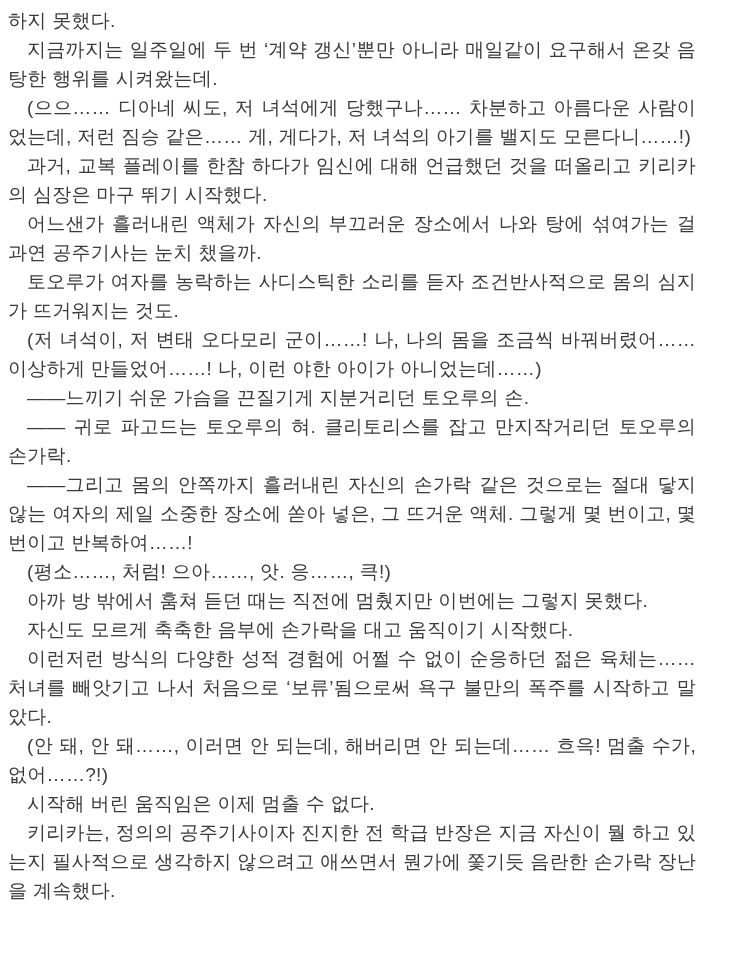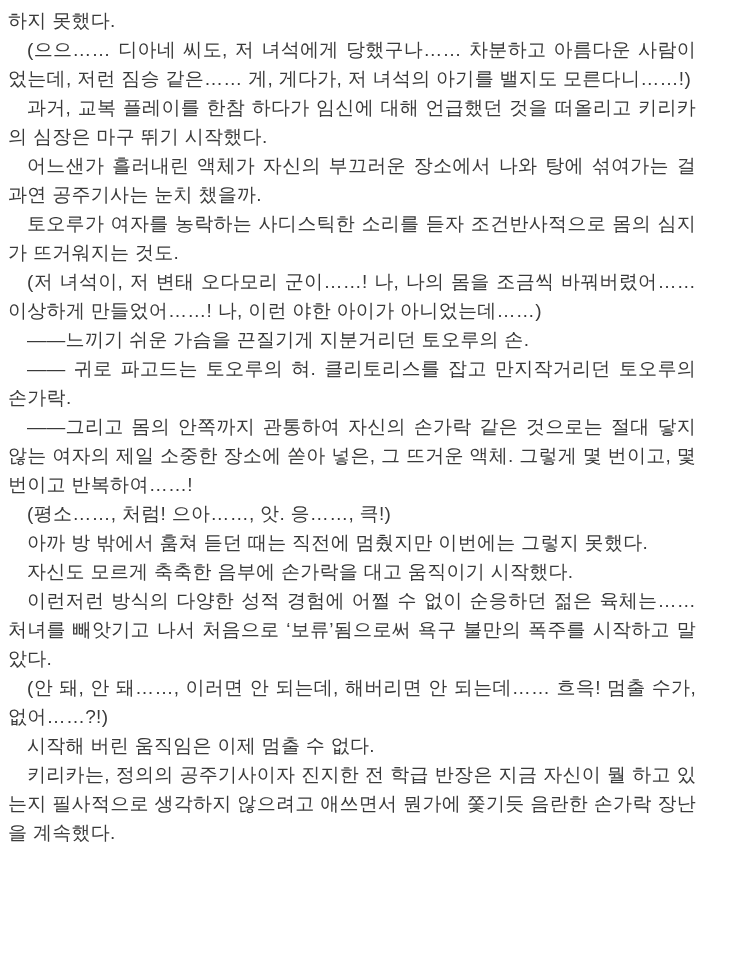--- a/index.html
+++ b/index.html
@@ -35,28 +35,29 @@
   .novel-text p.noindent {
     text-indent: 0;
   }
 </style>
 </head>
 <body>
 
 <div class="page">
   <div class="novel-text">
     <p class="noindent">하지 못했다.</p>
+    <p>지금까지는 일주일에 두 번 ‘계약 갱신’뿐만 아니라 매일같이 요구해서 온갖 음탕한 행위를 시켜왔는데.</p>
     <p>(으으…… 디아네 씨도, 저 녀석에게 당했구나…… 차분하고 아름다운 사람이었는데, 저런 짐승 같은…… 게, 게다가, 저 녀석의 아기를 밸지도 모른다니……!)</p>
     <p>과거, 교복 플레이를 한참 하다가 임신에 대해 언급했던 것을 떠올리고 키리카의 심장은 마구 뛰기 시작했다.</p>
     <p>어느샌가 흘러내린 액체가 자신의 부끄러운 장소에서 나와 탕에 섞여가는 걸 과연 공주기사는 눈치 챘을까.</p>
     <p>토오루가 여자를 농락하는 사디스틱한 소리를 듣자 조건반사적으로 몸의 심지가 뜨거워지는 것도.</p>
     <p>(저 녀석이, 저 변태 오다모리 군이……! 나, 나의 몸을 조금씩 바꿔버렸어…… 이상하게 만들었어……! 나, 이런 야한 아이가 아니었는데……)</p>
     <p>——느끼기 쉬운 가슴을 끈질기게 지분거리던 토오루의 손.</p>
     <p>—— 귀로 파고드는 토오루의 혀. 클리토리스를 잡고 만지작거리던 토오루의 손가락.</p>
-    <p>——그리고 몸의 안쪽까지 관통하여 자신의 손가락 같은 것으로는 절대 닿지 않는 여자의 제일 소중한 장소에 쏟아 넣은, 그 뜨거운 액체. 그렇게 몇 번이고, 몇 번이고 반복하여……!</p>
+    <p>——그리고 몸의 안쪽까지 흘러내린 자신의 손가락 같은 것으로는 절대 닿지 않는 여자의 제일 소중한 장소에 쏟아 넣은, 그 뜨거운 액체. 그렇게 몇 번이고, 몇 번이고 반복하여……!</p>
     <p>(평소……, 처럼! 으아……, 앗. 응……, 큭!)</p>
     <p>아까 방 밖에서 훔쳐 듣던 때는 직전에 멈췄지만 이번에는 그렇지 못했다.</p>
     <p>자신도 모르게 축축한 음부에 손가락을 대고 움직이기 시작했다.</p>
     <p>이런저런 방식의 다양한 성적 경험에 어쩔 수 없이 순응하던 젊은 육체는…… 처녀를 빼앗기고 나서 처음으로 ‘보류’됨으로써 욕구 불만의 폭주를 시작하고 말았다.</p>
     <p>(안 돼, 안 돼……, 이러면 안 되는데, 해버리면 안 되는데…… 흐윽! 멈출 수가, 없어……?!)</p>
     <p>시작해 버린 움직임은 이제 멈출 수 없다.</p>
     <p>키리카는, 정의의 공주기사이자 진지한 전 학급 반장은 지금 자신이 뭘 하고 있는지 필사적으로 생각하지 않으려고 애쓰면서 뭔가에 쫓기듯 음란한 손가락 장난을 계속했다.</p>
 
   </div>
 </div>

